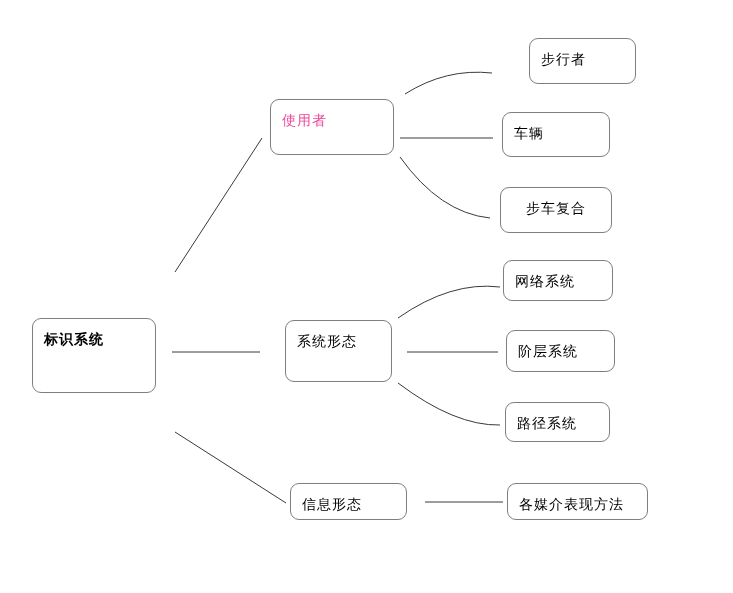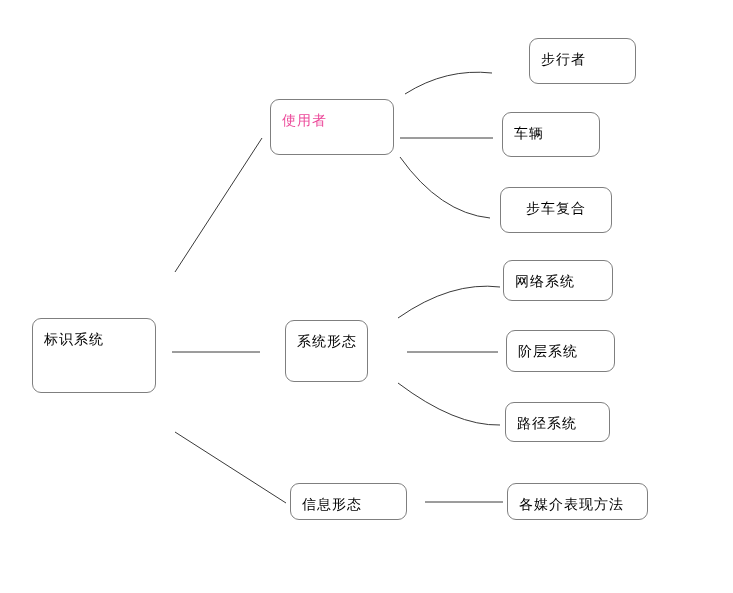--- a/index.html
+++ b/index.html
@@ -52,24 +52,24 @@
       <path d="M175,432 L286,503" stroke="#3a3a3a"></path>
       <path d="M405,94 Q446,68 492,73" stroke="#3a3a3a"></path>
       <path d="M400,138 L493,138" stroke="#3a3a3a"></path>
       <path d="M400,157 Q440,213 490,218" stroke="#3a3a3a"></path>
       <path d="M398,318 Q451,281 500,287" stroke="#3a3a3a"></path>
       <path d="M407,352 L498,352" stroke="#3a3a3a"></path>
       <path d="M398,383 Q455,426 500,425" stroke="#3a3a3a"></path>
       <path d="M425,502 L503,502" stroke="#3a3a3a"></path>
     </svg>
 
-<div class="node" style="left: 32px; top: 318px; width: 124px; height: 75px; border-color: rgb(127, 127, 127); color: rgb(0, 0, 0);"><span>标识系统</span></div>
+<div class="node" style="left: 32px; top: 318px; width: 124px; height: 75px; border-color: rgb(127, 127, 127); color: rgb(0, 0, 0); font-weight: bold;"><span>标识系统</span></div>
     <div class="node" style="left: 270px; top: 99px; width: 124px; height: 56px; border-color: rgb(127, 127, 127); color: #ec4899;"><span>使用者</span></div>
     <div class="node" style="left: 501px; top: 38px; width: 107px; height: 46px; border-color: rgb(127, 127, 127); color: rgb(0, 0, 0); margin-left: 28px;"><span>步行者</span></div>
-    <div class="node" style="left: 502px; top: 112px; width: 98px; height: 45px; border-color: rgb(127, 127, 127); color: rgb(0, 0, 0);"><span>车辆</span></div>
+    <div class="node" style="left: 502px; top: 112px; width: 108px; height: 45px; border-color: rgb(127, 127, 127); color: rgb(0, 0, 0);"><span>车辆</span></div>
     <div class="node" style="left: 500px; top: 187px; width: 112px; height: 46px; border-color: rgb(127, 127, 127); color: rgb(0, 0, 0); text-align: center;"><span>步车复合</span></div>
-    <div class="node" style="left: 285px; top: 320px; width: 83px; height: 62px; border-color: rgb(127, 127, 127); color: rgb(0, 0, 0);"><span>系统形态</span></div>
+    <div class="node" style="left: 285px; top: 320px; width: 107px; height: 62px; border-color: rgb(127, 127, 127); color: rgb(0, 0, 0);"><span>系统形态</span></div>
     <div class="node" style="left: 506px; top: 330px; width: 109px; height: 42px; border-color: rgb(127, 127, 127); color: rgb(0, 0, 0);"><span>阶层系统</span></div>
     <div class="node" style="left: 503px; top: 260px; width: 110px; height: 41px; border-color: rgb(127, 127, 127); color: rgb(0, 0, 0);"><span>网络系统</span></div>
     <div class="node" style="left: 505px; top: 402px; width: 105px; height: 40px; border-color: rgb(127, 127, 127); color: rgb(0, 0, 0);"><span>路径系统</span></div>
     <div class="node" style="left: 290px; top: 483px; width: 117px; height: 37px; border-color: rgb(127, 127, 127); color: rgb(0, 0, 0);"><span>信息形态</span></div>
     <div class="node" style="left: 507px; top: 483px; width: 141px; height: 37px; border-color: rgb(127, 127, 127); color: rgb(0, 0, 0);"><span>各媒介表现方法</span></div>
   </div>
 
 </body></html>

